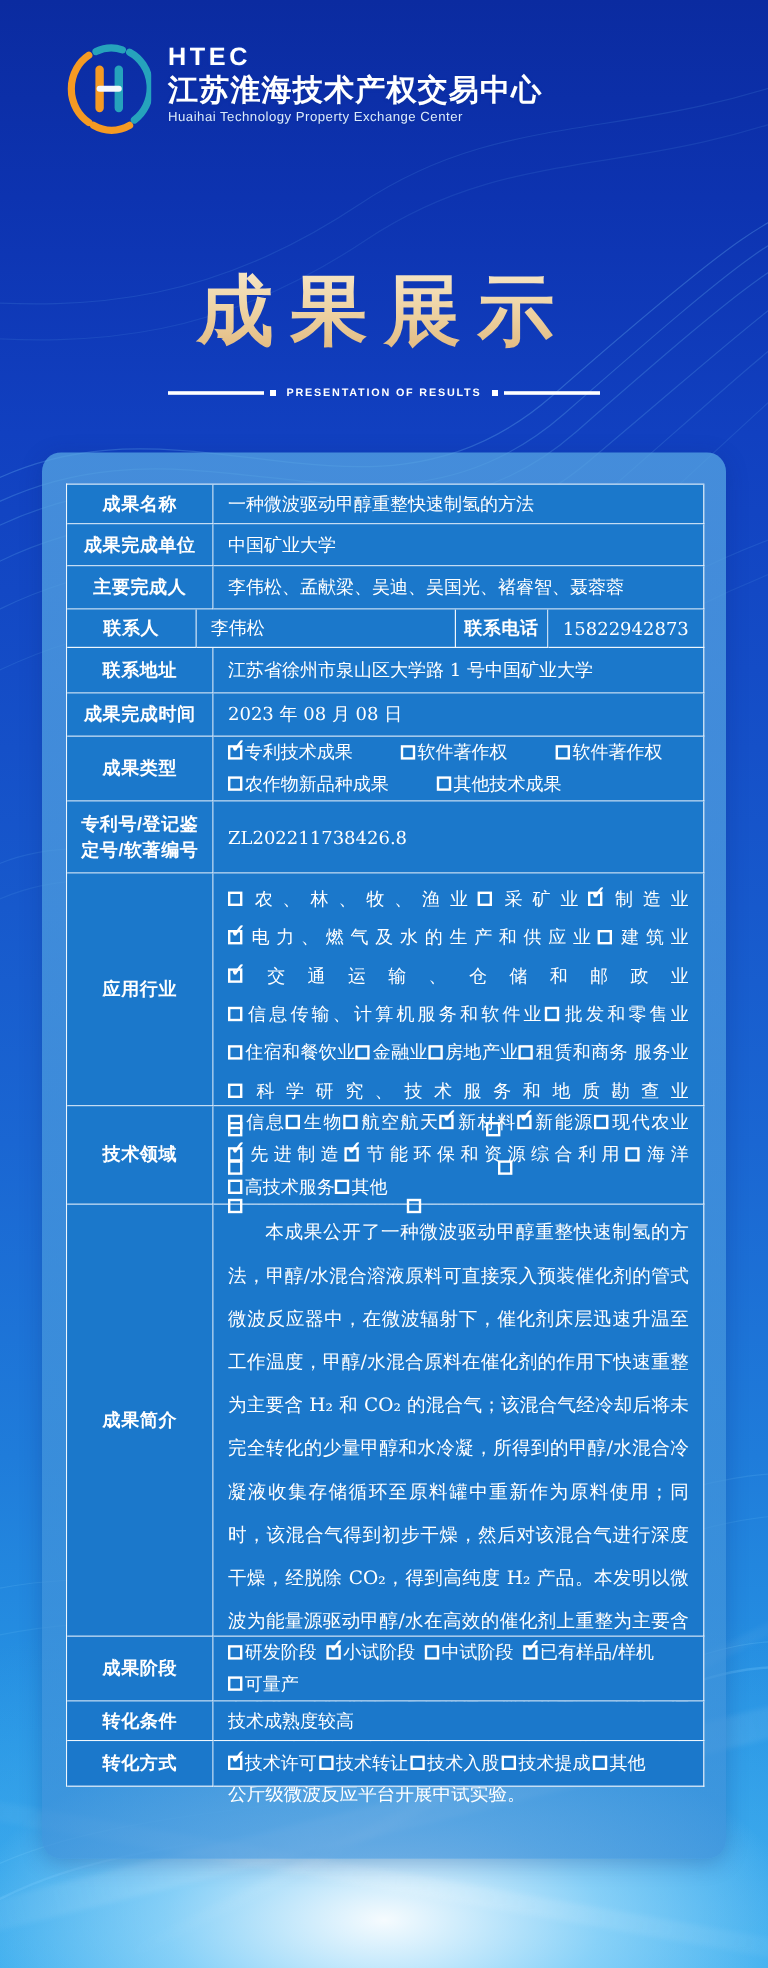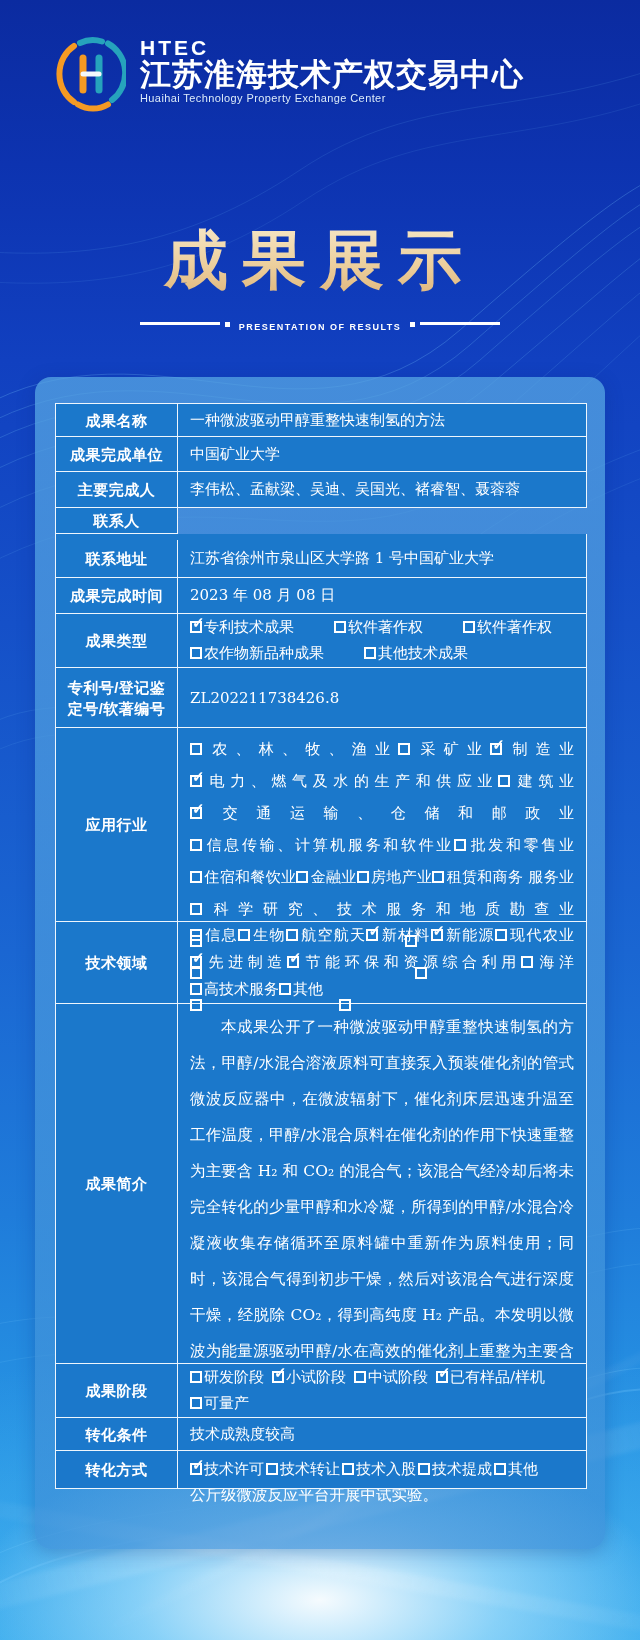--- a/index.html
+++ b/index.html
@@ -16,33 +16,33 @@
   .beam{position:absolute;z-index:0;pointer-events:none;background:linear-gradient(90deg,rgba(255,255,255,0) 0%,rgba(255,255,255,0.5) 50%,rgba(255,255,255,0) 100%);filter:blur(2px);}
   .beam1{width:980px;height:26px;left:-160px;top:1500px;transform:rotate(-14deg);opacity:.38;}
   .beam2{width:900px;height:16px;left:-120px;top:1560px;transform:rotate(10deg);opacity:.3;}
   .beam3{width:700px;height:10px;left:60px;top:1470px;transform:rotate(-27deg);opacity:.28;}
 
   
   .logo-wrap{position:absolute;left:56px;top:36px;display:flex;z-index:2;}
   .logo-badge{width:70px;height:76px;position:relative;}
   .logo-text{margin-left:14px;}
   .logo-acronym{font-size:21px;font-weight:bold;letter-spacing:3px;line-height:24px;text-shadow:0 0 2px #1240c0;}
-  .logo-zh{font-size:31px;font-weight:bold;letter-spacing:1px;line-height:30px;text-shadow:0 1px 2px #0c2f9e;}
+  .logo-zh{font-size:25px;font-weight:bold;letter-spacing:1px;line-height:30px;text-shadow:0 1px 2px #0c2f9e;}
   .logo-en{font-size:11px;font-weight:normal;letter-spacing:0.4px;line-height:16px;color:#dcebfb;text-shadow:0 1px 1px #0c2f9e;}
 
   
   .title-block{position:absolute;left:0;top:212px;width:640px;text-align:center;z-index:2;}
   .title-main{
     font-family:"DejaVu Serif","Liberation Serif",serif;
     font-size:64px;font-weight:bold;letter-spacing:14px;line-height:96px;
     background:linear-gradient(180deg,#f9edd2 0%,#eccf9d 55%,#dcae72 100%);
     -webkit-background-clip:text;background-clip:text;color:transparent;
     text-shadow:none;
   }
-  .title-sub-row{display:flex;align-items:flex-start;justify-content:center;margin-top:14px;padding:0 140px;}
+  .title-sub-row{display:flex;align-items:center;justify-content:center;margin-top:14px;padding:0 140px;}
   .title-line{flex:1;height:3px;background:#fff;}
   .title-cap{width:5px;height:5px;background:#fff;margin:0 5px;}
   .title-sub{font-size:9px;font-weight:bold;letter-spacing:1.5px;color:#fff;white-space:nowrap;padding:0 4px;}
 
   
   .panel{
     position:absolute;left:35px;top:377px;width:570px;height:1172px;z-index:1;
     background:linear-gradient(180deg,rgba(86,166,227,0.75),rgba(62,142,215,0.65));
     border-radius:16px;
     box-shadow:0 4px 18px rgba(10,40,120,0.25);
@@ -143,21 +143,21 @@
   <div class="trow" style="height:35px;">
     <div class="cell lbl">成果完成单位</div>
     <div class="cell val">中国矿业大学</div>
   </div>
 
   <div class="trow" style="height:36px;">
     <div class="cell lbl">主要完成人</div>
     <div class="cell val">李伟松、孟献梁、吴迪、吴国光、褚睿智、聂蓉蓉</div>
   </div>
 
-  <div class="trow" style="height:32px;flex-direction:column;">
+  <div class="trow" style="height:32px;">
     <div class="cell lbl">联系人</div>
     <div class="cell val" style="flex:0 0 216px;box-sizing:border-box;">李伟松</div>
     <div class="cell lbl" style="width:87px;">联系电话</div>
     <div class="cell val">15822942873</div>
   </div>
 
   <div class="trow" style="height:38px;">
     <div class="cell lbl">联系地址</div>
     <div class="cell val">江苏省徐州市泉山区大学路 1 号中国矿业大学</div>
   </div>

